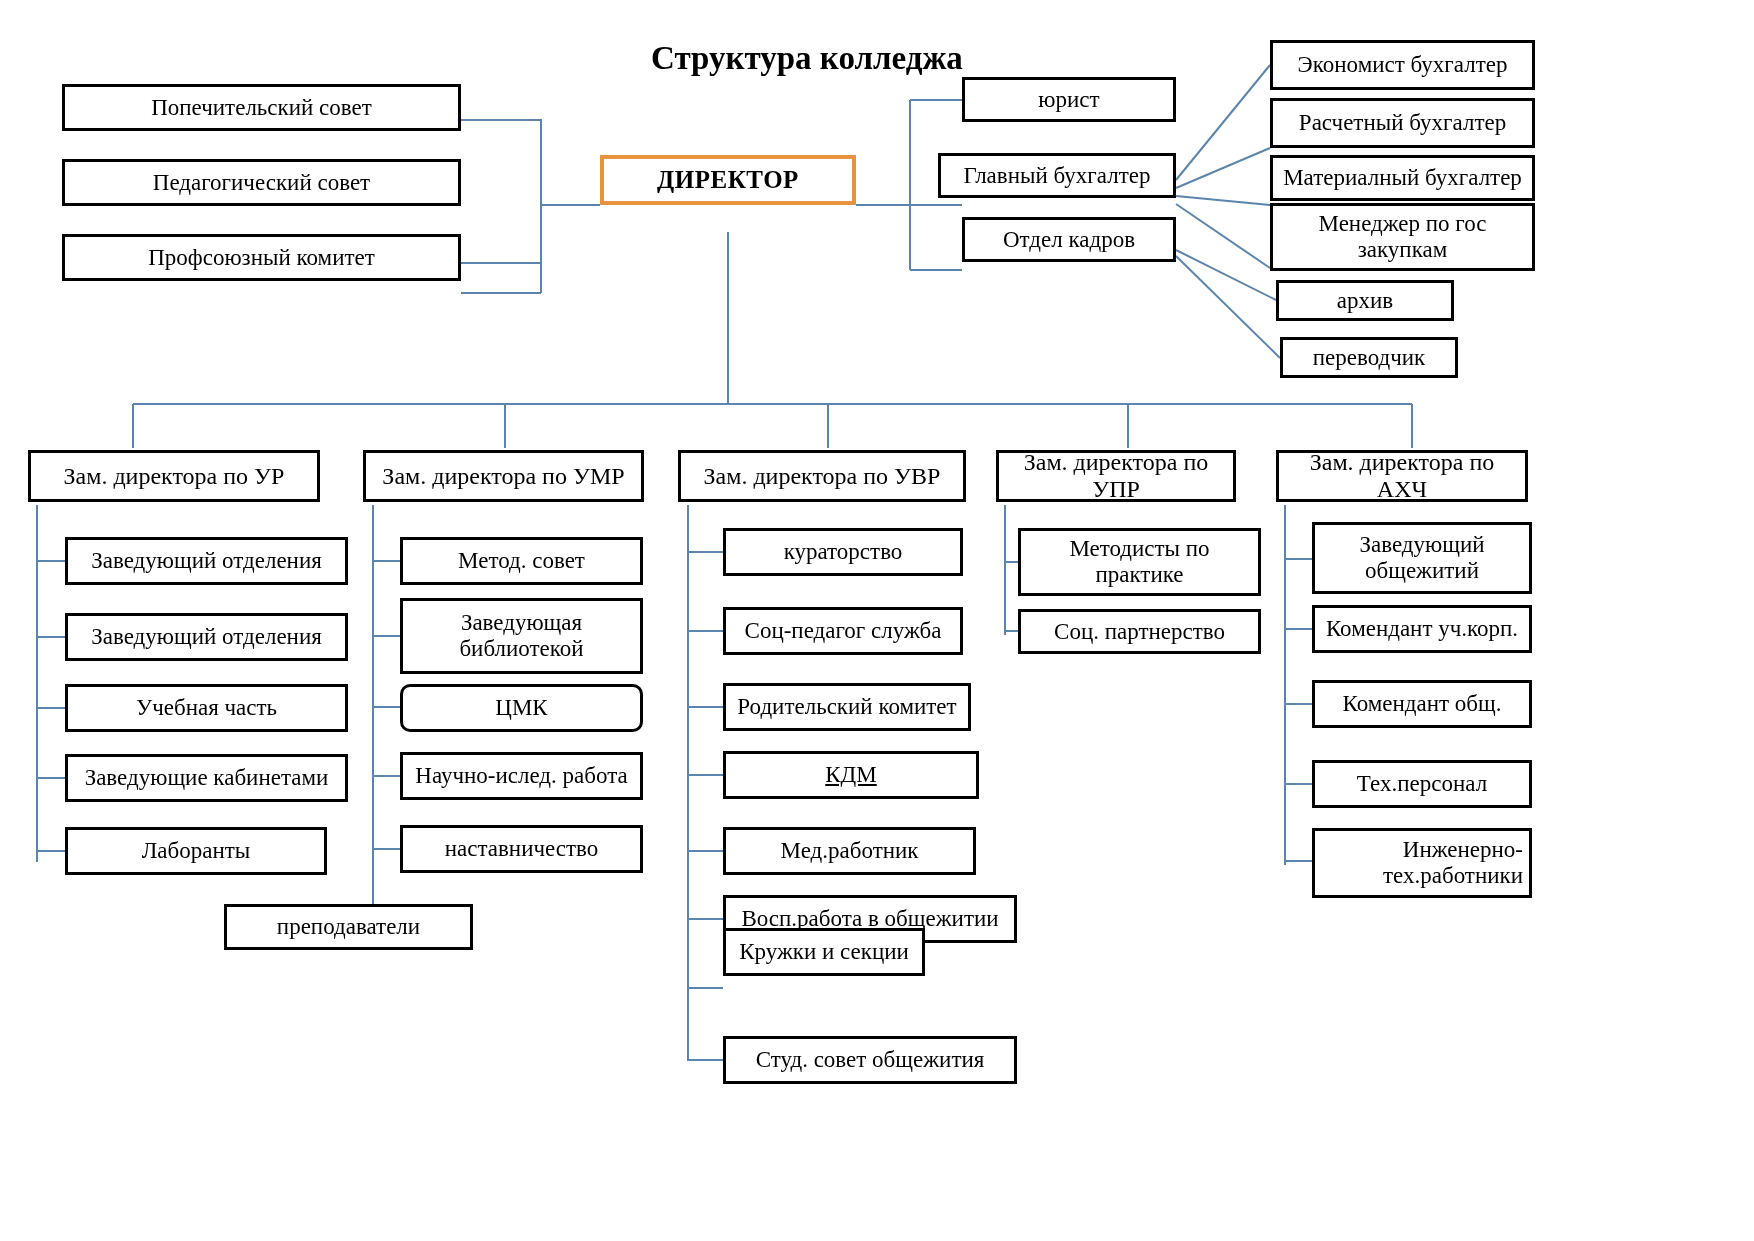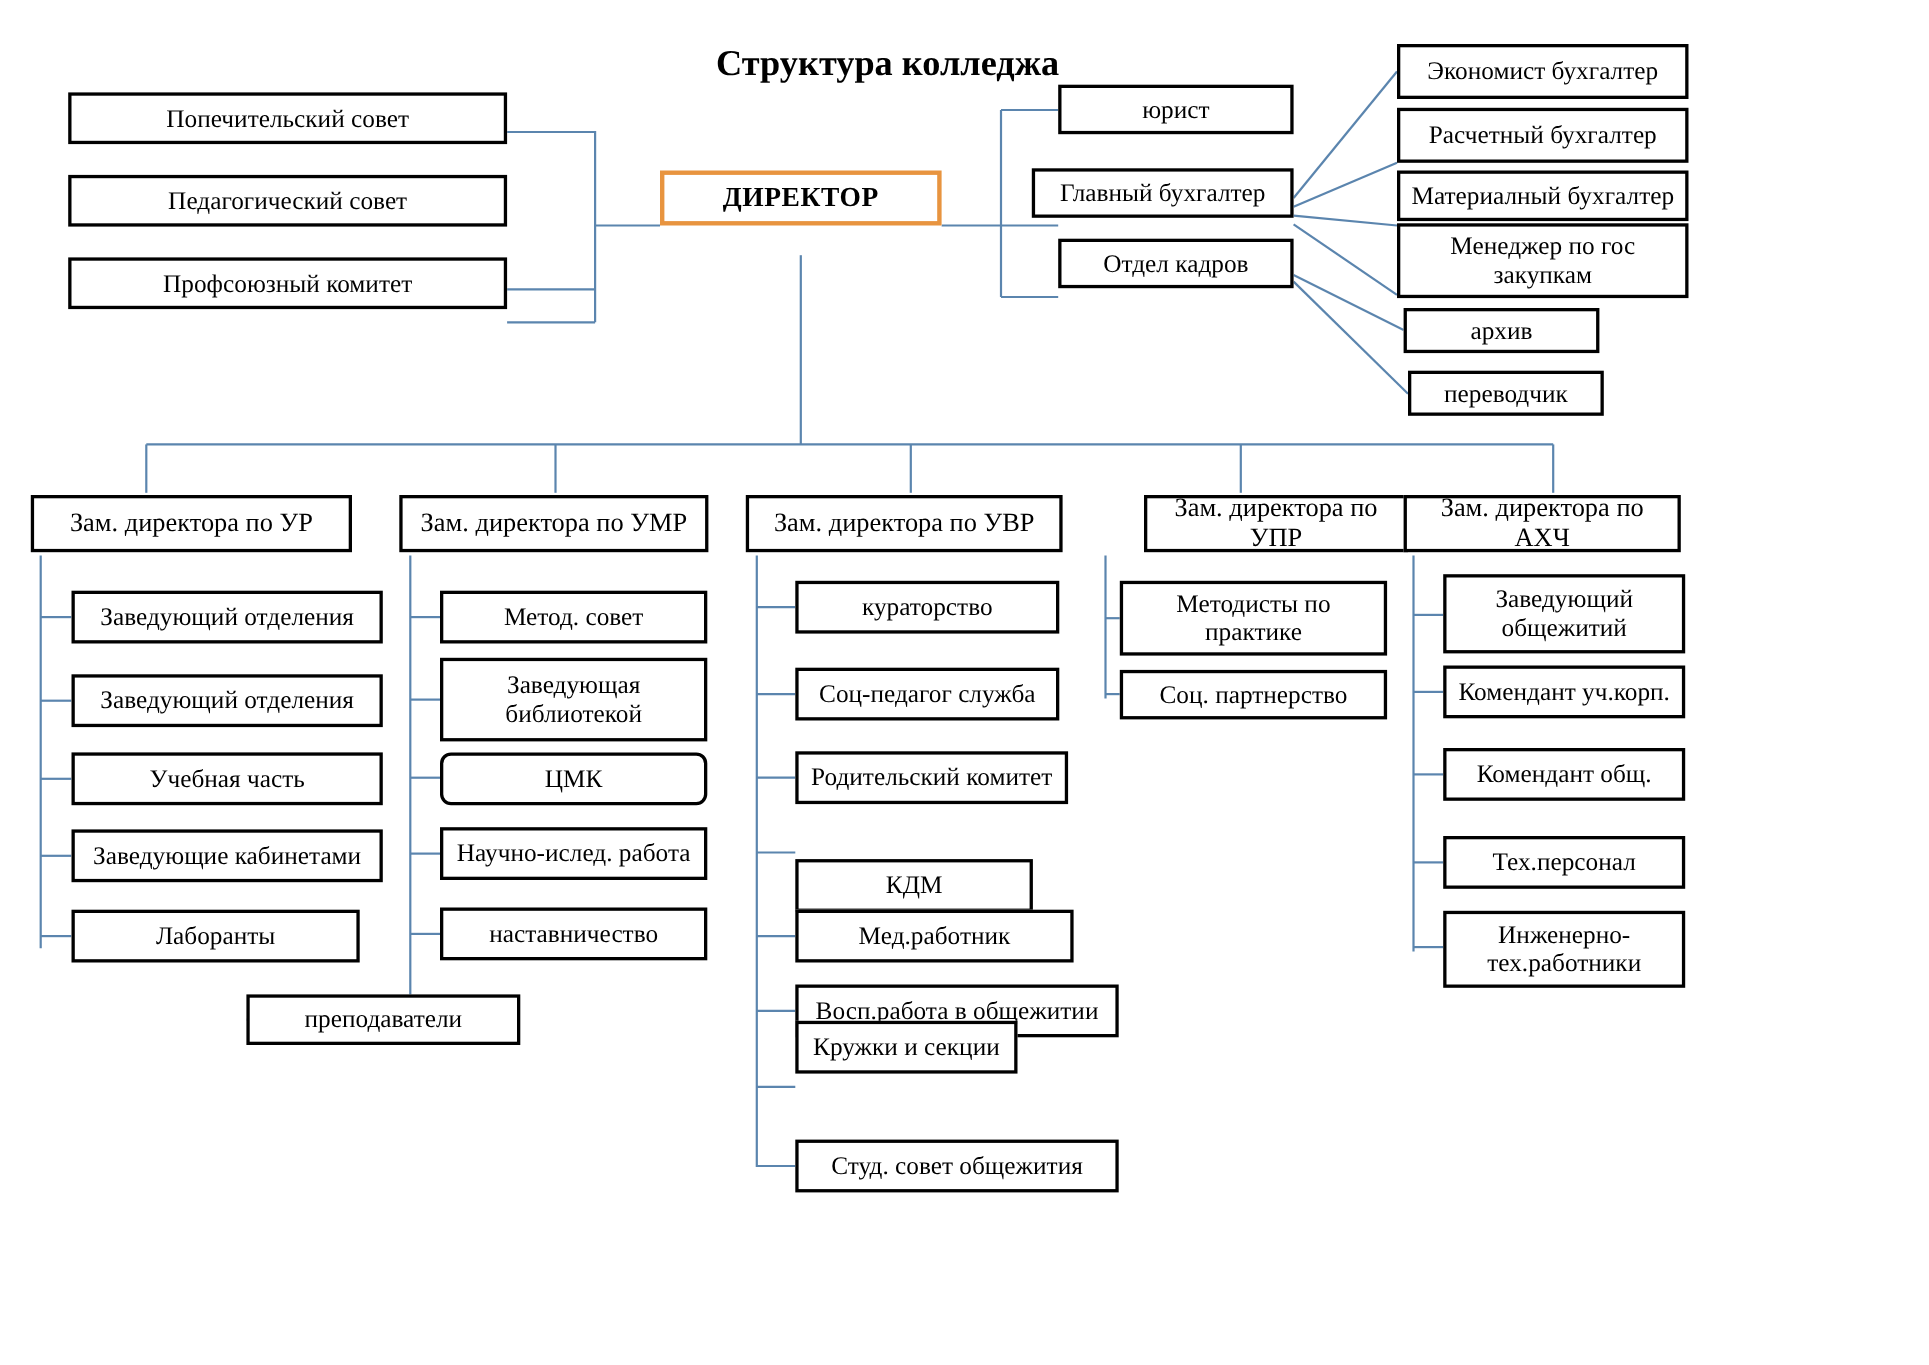--- a/index.html
+++ b/index.html
@@ -161,30 +161,30 @@
   <div class="node" style="left:400px; top:598px; width:243px; height:76px;">Заведующая библиотекой</div>
   <div class="node" style="left:400px; top:684px; width:243px; height:48px;border-radius:10px;">ЦМК</div>
   <div class="node" style="left:400px; top:752px; width:243px; height:48px;">Научно-ислед. работа</div>
   <div class="node" style="left:400px; top:825px; width:243px; height:48px;text-align:center;">наставничество</div>
   <div class="node" style="left:224px; top:904px; width:249px; height:46px;">преподаватели</div>
 
   <div class="node big" style="left:678px; top:450px; width:288px; height:52px;">Зам. директора по УВР</div>
   <div class="node" style="left:723px; top:528px; width:240px; height:48px;">кураторство</div>
   <div class="node" style="left:723px; top:607px; width:240px; height:48px;">Соц-педагог служба</div>
   <div class="node" style="left:723px; top:683px; width:248px; height:48px;">Родительский комитет</div>
-  <div class="node" style="left:723px; top:781px; width:216px; height:48px;">КДМ</div>
+  <div class="node" style="left:723px; top:751px; width:256px; height:48px;text-decoration:underline;">КДМ</div>
   <div class="node" style="left:723px; top:827px; width:253px; height:48px;">Мед.работник</div>
   <div class="node" style="left:723px; top:895px; width:294px; height:48px;">Восп.работа в общежитии</div>
   <div class="node" style="left:723px; top:928px; width:202px; height:48px;">Кружки и секции</div>
   <div class="node" style="left:723px; top:1036px; width:294px; height:48px;">Студ. совет общежития</div>
 
-  <div class="node big" style="left:996px; top:450px; width:240px; height:52px;margin-left:44px;">Зам. директора по УПР</div>
+  <div class="node big" style="left:996px; top:450px; width:240px; height:52px;">Зам. директора по УПР</div>
   <div class="node" style="left:1018px; top:528px; width:243px; height:68px;">Методисты по практике</div>
   <div class="node" style="left:1018px; top:609px; width:243px; height:45px;">Соц. партнерство</div>
 
   <div class="node big" style="left:1276px; top:450px; width:252px; height:52px;">Зам. директора по АХЧ</div>
   <div class="node" style="left:1312px; top:522px; width:220px; height:72px;">Заведующий общежитий</div>
   <div class="node" style="left:1312px; top:605px; width:220px; height:48px;">Комендант уч.корп.</div>
   <div class="node" style="left:1312px; top:680px; width:220px; height:48px;">Комендант общ.</div>
   <div class="node" style="left:1312px; top:760px; width:220px; height:48px;">Тех.персонал</div>
-  <div class="node" style="left:1312px; top:828px; width:220px; height:70px;">Инженерно-тех.работники</div>
+  <div class="node" style="left:1312px; top:828px; width:220px; height:70px;text-align:right;">Инженерно-тех.работники</div>
 
 </div>
 
 </body></html>

